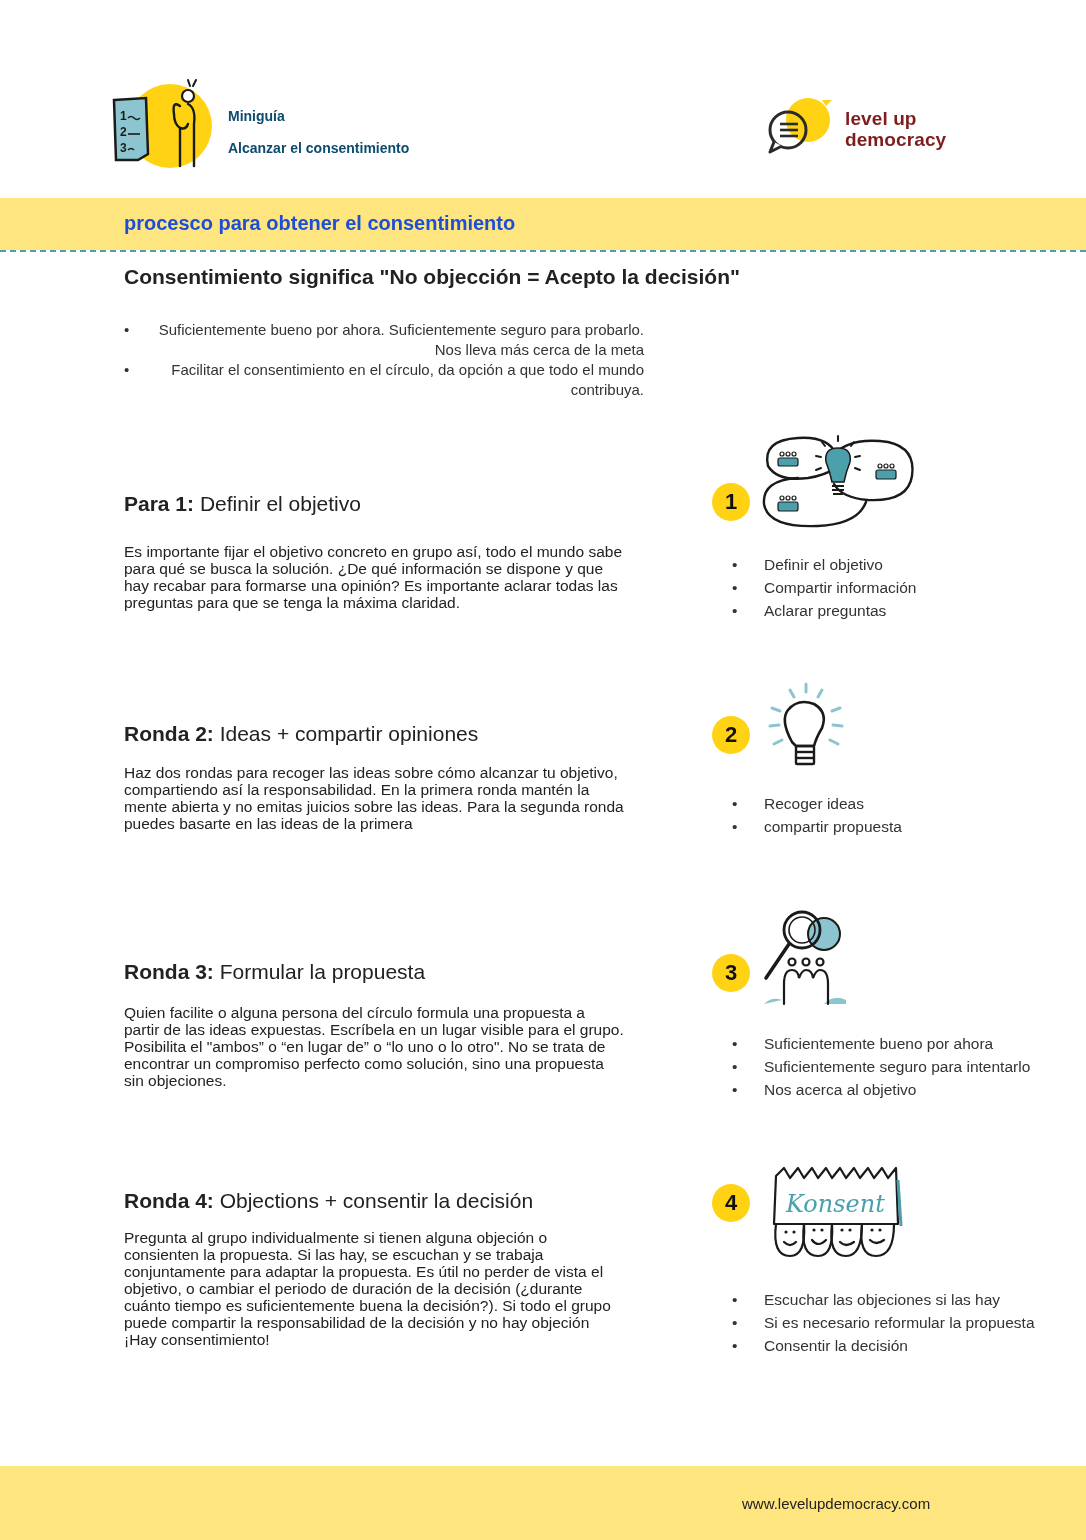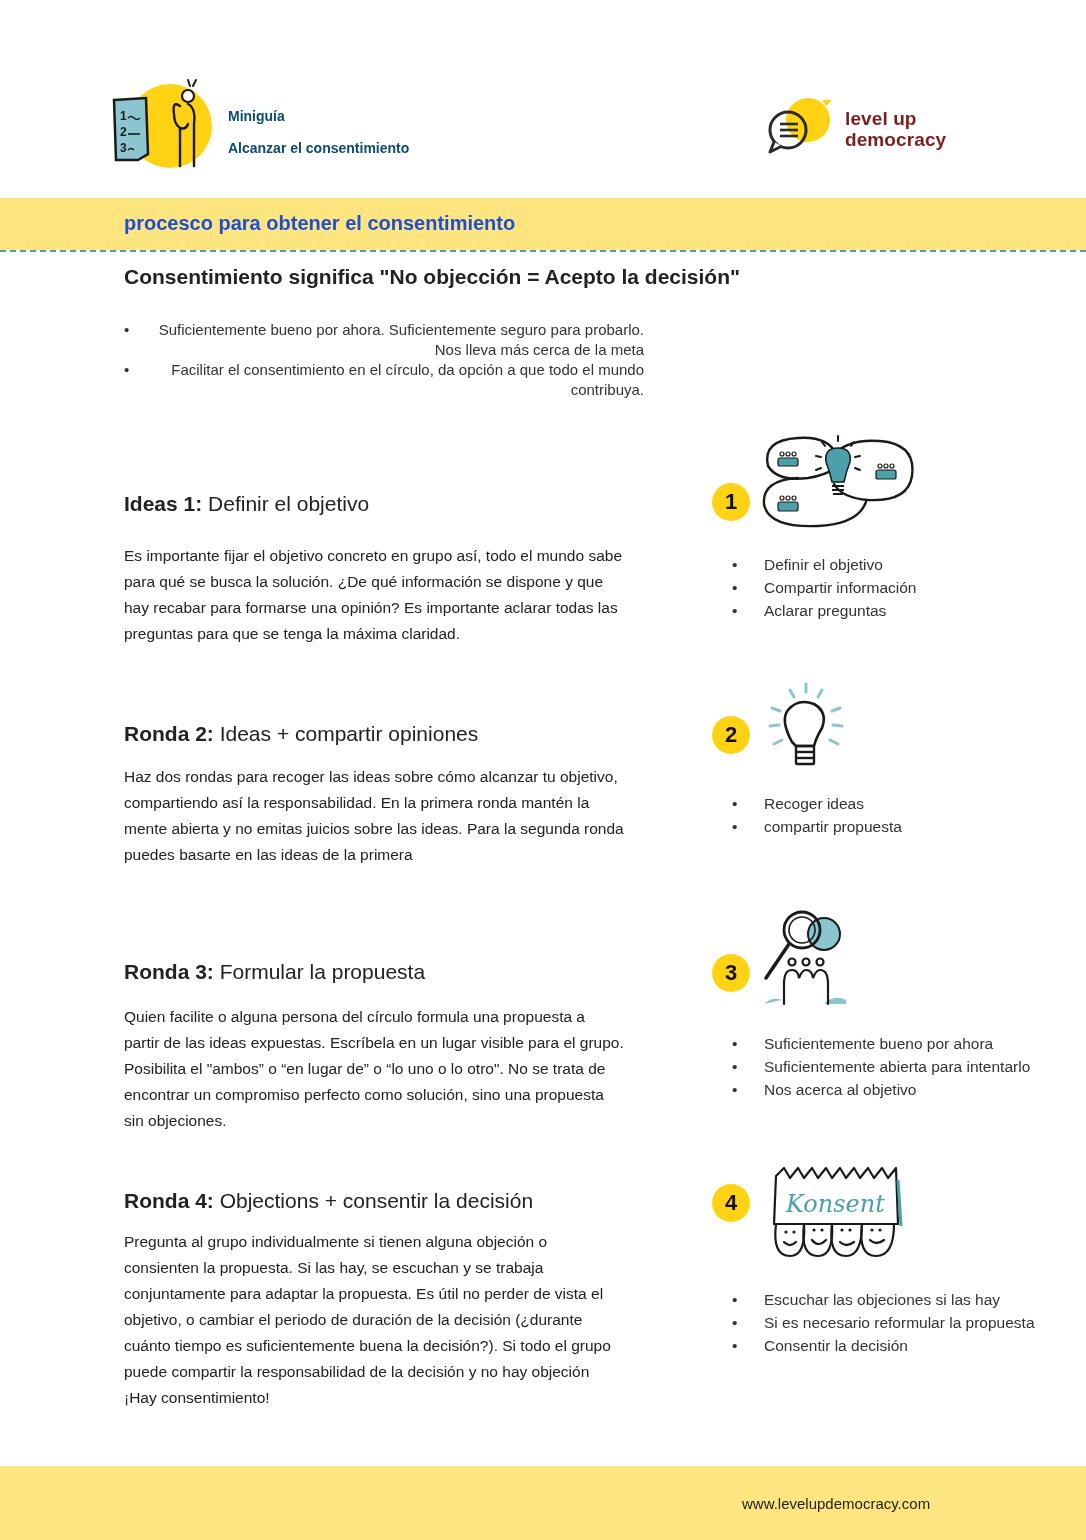--- a/index.html
+++ b/index.html
@@ -17,21 +17,21 @@
   .band-dots { position: absolute; left: 0; top: 250px; width: 1086px; height: 0; border-top: 2px dashed #4ba0ab; }
 
   .subtitle { position: absolute; left: 124px; top: 265px; font-weight: bold; font-size: 21px; color: #222; }
 
   .intro { position: absolute; left: 124px; top: 320px; width: 520px; font-size: 15px; line-height: 20px; color: #333; list-style: none; text-align: right; }
   .intro li { position: relative; padding-left: 33px; margin-bottom: 0; }
   .intro li::before { content: "•"; position: absolute; left: 0; top: 0; }
 
   .round-title { position: absolute; left: 124px; font-size: 21px; color: #222; }
   .round-title b { font-weight: bold; }
-  .round-body { position: absolute; left: 124px; width: 500px; font-size: 15.5px; line-height: 26px; color: #222; }
+  .round-body { position: absolute; left: 124px; width: 500px; font-size: 15.5px; line-height: 17px; color: #222; }
 
   .badge { position: absolute; left: 712px; width: 38px; height: 38px; border-radius: 50%; background: #ffd313; font-weight: bold; font-size: 22px; text-align: center; line-height: 38px; color: #111; }
   .illus { position: absolute; }
   .bullets { position: absolute; left: 732px; font-size: 15.5px; line-height: 22.8px; color: #333; list-style: none; }
   .bullets li { position: relative; padding-left: 32px; white-space: nowrap; }
   .bullets li::before { content: "•"; position: absolute; left: 0; top: 0; }
 
   .footer { position: absolute; left: 0; top: 1466px; width: 1086px; height: 74px; background: #ffe57f; }
   .footer-url { position: absolute; left: 742px; top: 1495px; font-size: 15px; color: #222; }
 </style>
@@ -76,21 +76,21 @@
 <div class="band-title">procesco para obtener el consentimiento</div>
 <div class="band-dots"></div>
 
 <div class="subtitle">Consentimiento significa "No objección = Acepto la decisión"</div>
 
 <ul class="intro">
   <li>Suficientemente bueno por ahora. Suficientemente seguro para probarlo. Nos lleva más cerca de la meta</li>
   <li>Facilitar el consentimiento en el círculo, da opción a que todo el mundo contribuya.</li>
 </ul>
 
-<div class="round-title" style="top:492px"><b>Ideas 1:</b><span> Definir el objetivo</span></div>
+<div class="round-title" style="top:492px"><b>Para 1:</b><span> Definir el objetivo</span></div>
 <div class="round-body" style="top:543px">Es importante fijar el objetivo concreto en grupo así, todo el mundo sabe para qué se busca la solución. ¿De qué información se dispone y que hay recabar para formarse una opinión? Es importante aclarar todas las preguntas para que se tenga la máxima claridad.</div>
 <div class="badge" style="top:483px">1</div>
 <svg class="illus" style="left:758px; top:432px; width:160px; height:100px" viewBox="0 0 160 100">
   <g fill="none" stroke="#1a1a1a" stroke-width="2.4" stroke-linecap="round">
     <path d="M10 34 Q4 8 40 6 Q70 4 78 22 Q86 40 50 46 Q20 50 10 34 Z"></path>
     <path d="M72 26 Q90 4 130 10 Q158 16 154 44 Q150 70 110 68 Q84 66 76 52"></path>
     <path d="M40 46 Q4 48 6 72 Q10 96 60 94 Q100 92 108 70"></path>
   </g>
   <g fill="#4ba0ab" stroke="#1a1a1a" stroke-width="1.5">
     <path d="M68 30 Q66 16 80 16 Q94 16 92 30 Q88 40 86 50 L74 50 Q72 40 68 30 Z"></path>
@@ -168,21 +168,21 @@
   <line x1="27" y1="36" x2="4" y2="70" stroke="#1a1a1a" stroke-width="3.5" stroke-linecap="round"></line>
   <g fill="none" stroke="#1a1a1a" stroke-width="2.2" stroke-linecap="round">
     <circle cx="30" cy="54" r="3.5"></circle>
       <circle cx="44" cy="54" r="3.5"></circle>
       <circle cx="58" cy="54" r="3.5"></circle>
     <path d="M22 96 L22 76 Q22 62 30 62 Q36 62 37 70 Q40 62 44 62 Q50 62 51 70 Q54 62 58 62 Q66 62 66 76 L66 96"></path>
   </g>
 </svg>
 <ul class="bullets" style="top:1033px">
   <li>Suficientemente bueno por ahora</li>
-  <li>Suficientemente abierta para intentarlo</li>
+  <li>Suficientemente seguro para intentarlo</li>
   <li>Nos acerca al objetivo</li>
 </ul>
 
 <div class="round-title" style="top:1189px"><b>Ronda 4:</b><span> Objections + consentir la decisión</span></div>
 <div class="round-body" style="top:1229px">Pregunta al grupo individualmente si tienen alguna objeción o consienten la propuesta. Si las hay, se escuchan y se trabaja conjuntamente para adaptar la propuesta. Es útil no perder de vista el objetivo, o cambiar el periodo de duración de la decisión (¿durante cuánto tiempo es suficientemente buena la decisión?). Si todo el grupo puede compartir la responsabilidad de la decisión y no hay objeción ¡Hay consentimiento!</div>
 <div class="badge" style="top:1184px">4</div>
 <svg class="illus" style="left:770px; top:1166px; width:136px; height:94px" viewBox="0 0 136 94">
   <path d="M6 10 L14 2 L20 12 L28 2 L34 12 L42 2 L48 12 L56 2 L62 12 L70 2 L76 12 L84 2 L90 12 L98 2 L104 12 L112 2 L118 12 L126 2 L128 58 L4 58 Z" fill="#fff" stroke="#1a1a1a" stroke-width="2.2" stroke-linejoin="round"></path>
   <line x1="128" y1="14" x2="131" y2="60" stroke="#4ba0ab" stroke-width="3"></line>
   <text x="16" y="46" font-size="24" font-style="italic" fill="#4ba0ab" font-family="DejaVu Serif, serif">Konsent</text>

